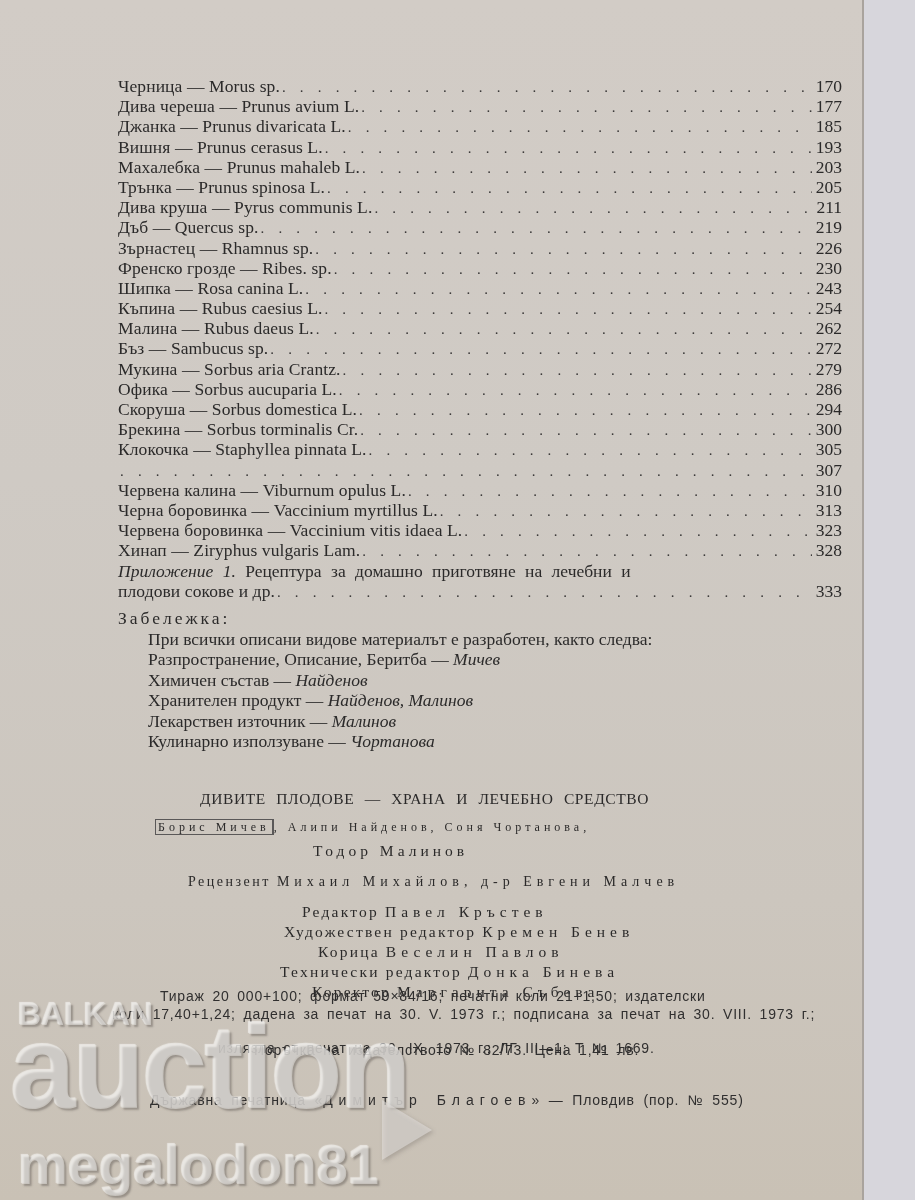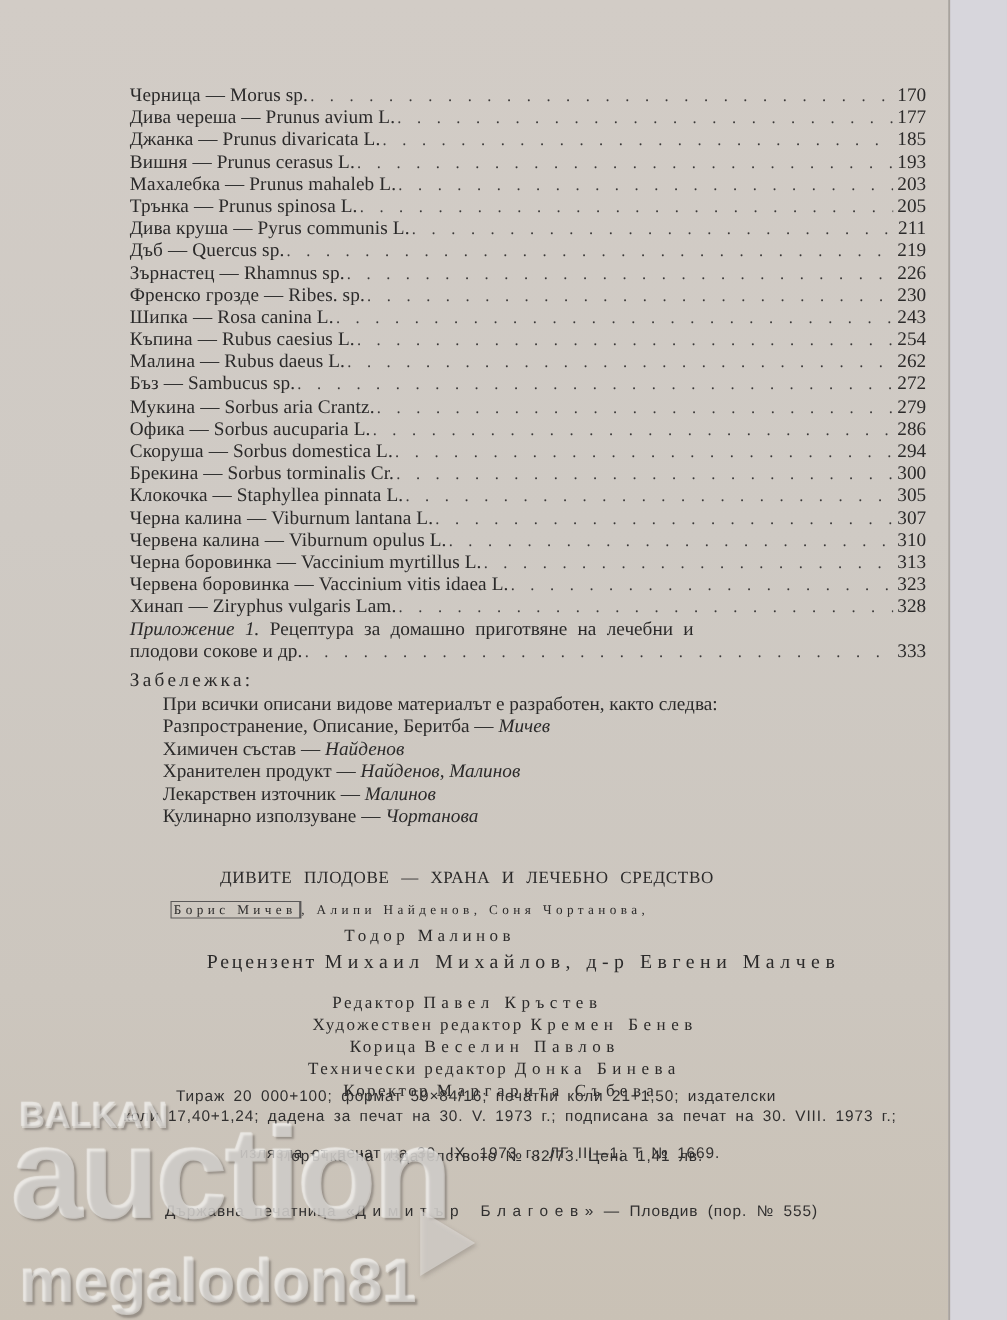--- a/index.html
+++ b/index.html
@@ -29,21 +29,21 @@
     .note { position:absolute; left:118px; top:608px; width:720px; font-size:17.5px; line-height:20.5px; }
     .note-title { letter-spacing:3px; }
     .note-body { padding-left:30px; }
     .note-body .it { font-style:italic; }
 
     .colophon { position:absolute; left:0; top:790px; width:862px; font-family:"Liberation Serif","DejaVu Serif",serif; }
     .book-title { position:absolute; left:200px; top:0; font-size:15.5px; letter-spacing:0.6px; word-spacing:6px; }
     .authors { position:absolute; left:155px; top:30px; font-size:12px; letter-spacing:4px; }
     .authors .boxed { border:1px solid #5a5858; border-right-width:2px; padding:0 2px; }
     .authors2 { position:absolute; left:313px; top:52px; font-size:15.5px; letter-spacing:4px; }
-    .reviewer { position:absolute; left:188px; top:74px; font-size:18px; letter-spacing:2.5px; }
+    .reviewer { position:absolute; left:188px; top:84px; font-size:14px; letter-spacing:2.5px; }
     .credits { position:absolute; left:0; top:112px; width:862px; font-size:15.5px; line-height:19px; }
     .credits div { position:absolute; white-space:nowrap; letter-spacing:2.2px; }
     .credits .nm { letter-spacing:5px; }
 
     .imprint { position:absolute; left:0; top:988px; width:862px; font-family:"Liberation Sans","DejaVu Sans",sans-serif; font-size:14px; color:#302f2f; }
     .imprint div { position:absolute; white-space:nowrap; letter-spacing:0.8px; word-spacing:3px; }
     .printer { position:absolute; left:150px; top:1092px; font-family:"Liberation Sans","DejaVu Sans",sans-serif; font-size:14px; white-space:nowrap; letter-spacing:0.8px; word-spacing:4px; color:#302f2f; }
 
     .wm { position:absolute; font-family:"Liberation Sans","DejaVu Sans",sans-serif; font-weight:bold; color:rgba(235,233,230,0.55);
           text-shadow: 2px 2px 2px rgba(90,85,80,0.45), -1px -1px 1px rgba(255,255,255,0.6); pointer-events:none; }
@@ -147,21 +147,20 @@
         <span class="entry"><span>Брекина</span><span> — </span><span>Sorbus torminalis Cr.</span></span>
         <span class="dots"></span>
         <span class="page-no">300</span>
       </div>
     <div class="toc-row">
         <span class="entry"><span>Клокочка</span><span> — </span><span>Staphyllea pinnata L.</span></span>
         <span class="dots"></span>
         <span class="page-no">305</span>
       </div>
     <div class="toc-row">
-        <span class="entry"><span>Черна калина</span><span> — </span><span>Viburnum lantana L.</span></span>
         <span class="dots"></span>
         <span class="page-no">307</span>
       </div>
     <div class="toc-row">
         <span class="entry"><span>Червена калина</span><span> — </span><span>Viburnum opulus L.</span></span>
         <span class="dots"></span>
         <span class="page-no">310</span>
       </div>
     <div class="toc-row">
         <span class="entry"><span>Черна боровинка</span><span> — </span><span>Vaccinium myrtillus L.</span></span>

